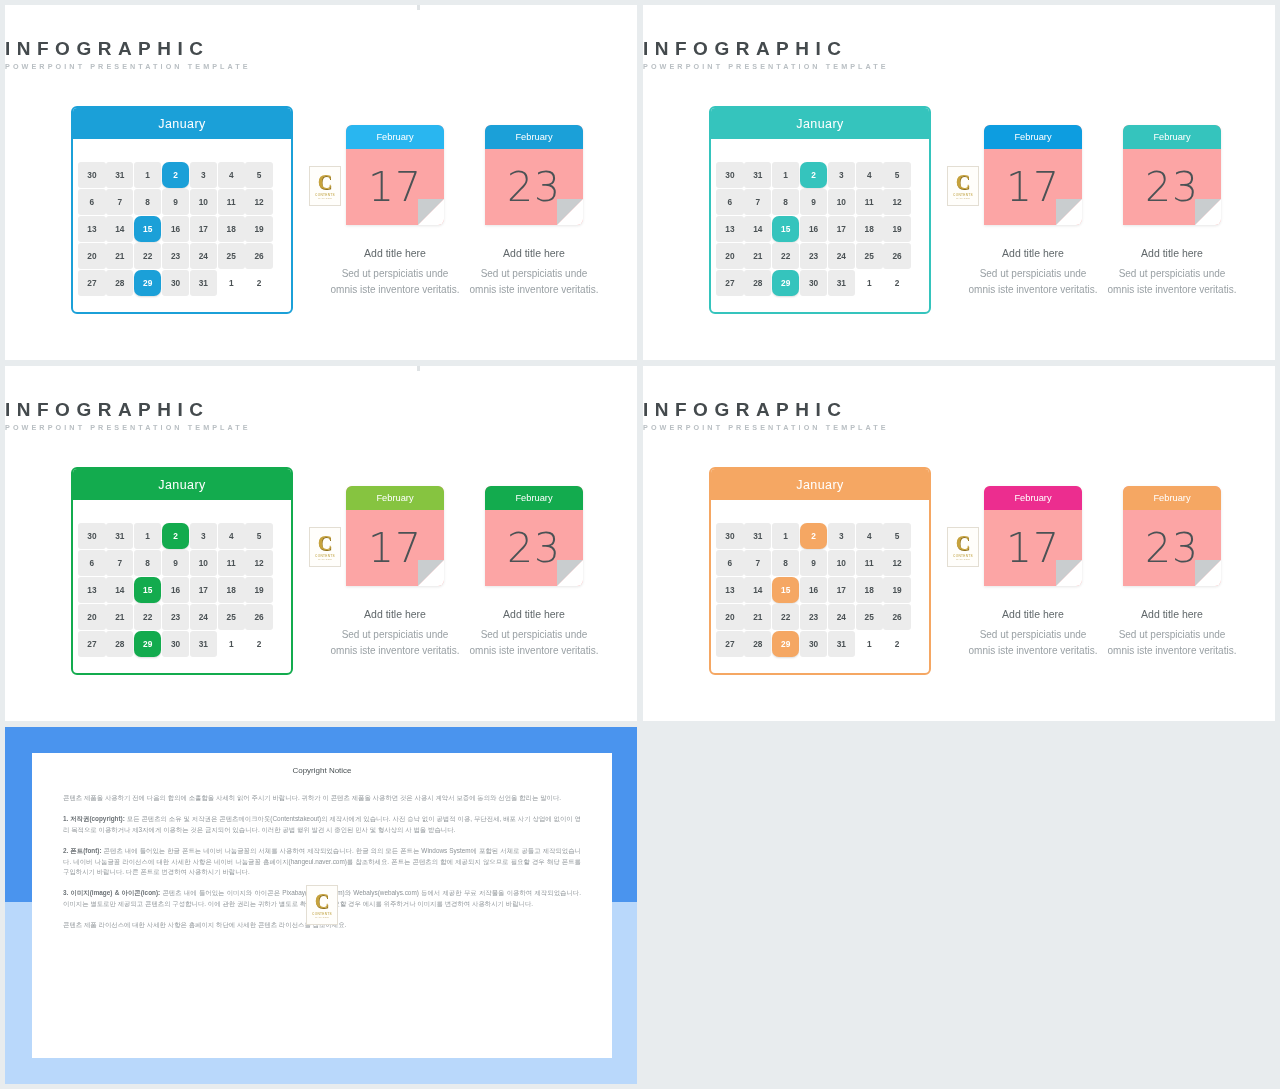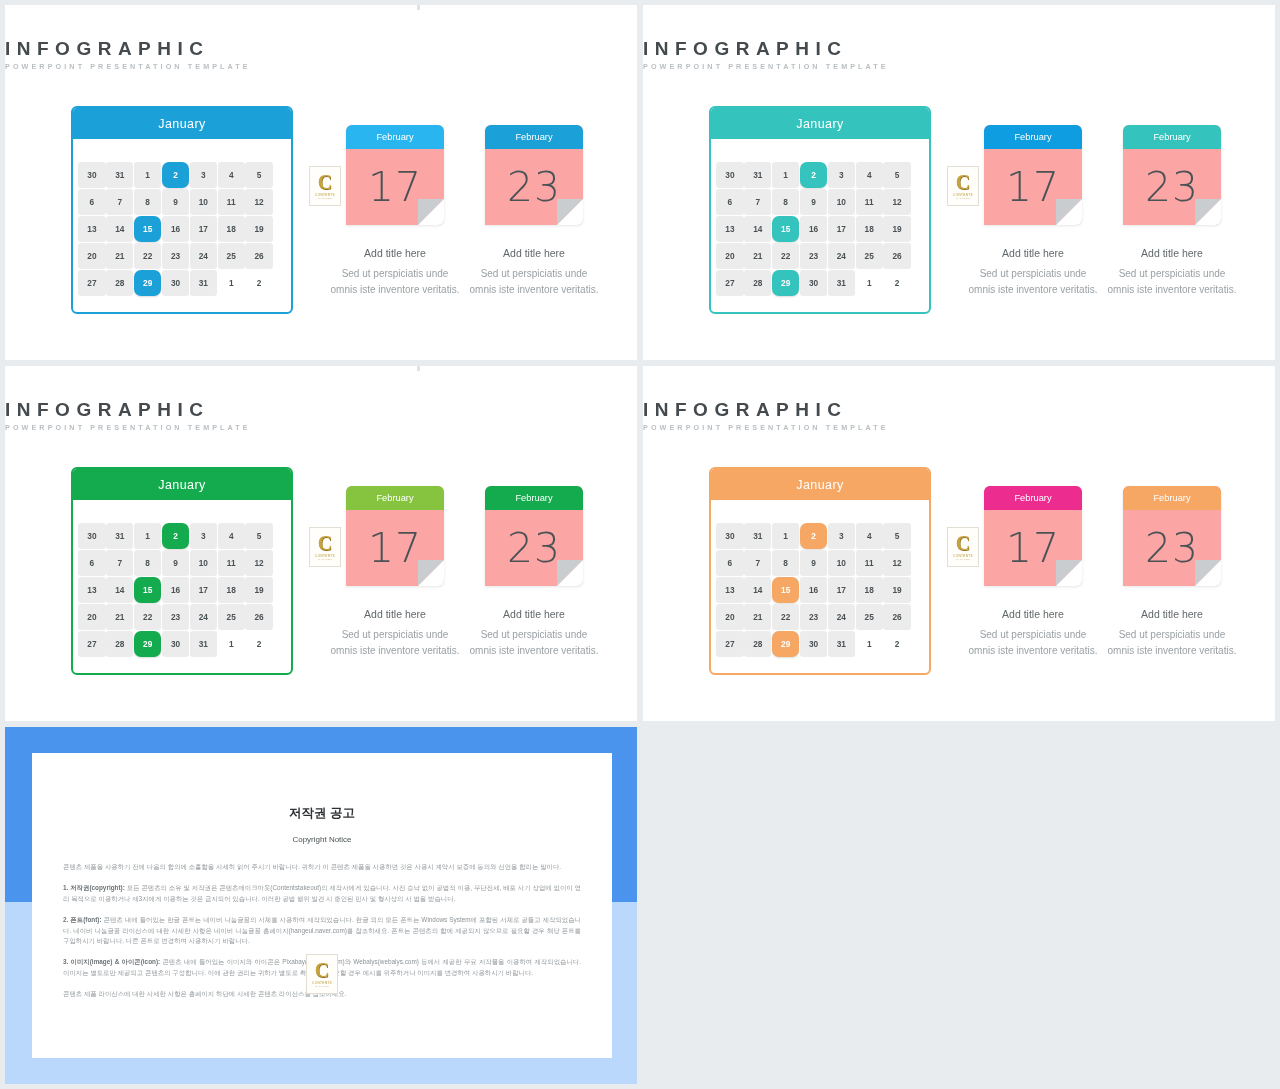--- a/index.html
+++ b/index.html
@@ -490,21 +490,20 @@
       <div class="wm-c">C</div>
       <div class="wm-label">CONTENTS</div>
       <div class="wm-sub">MALL.COM</div>
     </div>
   </div>
 
   <div id="slide-5">
     <div class="frame-top"></div>
     <div class="frame-bottom"></div>
     <div class="doc-sheet">
-      <div class="doc-title">저작권 공고</div>
       <div class="doc-subtitle">Copyright Notice</div>
       <div class="doc-body">
         <div class="doc-para" id="cp-0">콘텐츠 제품을 사용하기 전에 다음의 합의에 소홀함을 사세히 읽어 주시기 바랍니다. 귀하가 이 콘텐츠 제품을 사용하면 것은 사용시 계약서 보증에 동의와 선언을 합리는 말이다.</div>
         <div class="doc-para" id="cp-1"><b>1. 저작권(copyright):</b> 모든 콘텐츠의 소유 및 저작권은 콘텐츠메이크아웃(Contentstakeout)의 제작사에게 있습니다. 사전 승낙 없이 공법적 이용, 무단전세, 배포 사기 상업에 없이이 영리 목적으로 이용하거나 제3자에게 이용하는 것은 금지되어 있습니다. 이러한 공법 행위 발견 시 중인된 민사 및 형사상의 사 법을 받습니다.</div>
         <div class="doc-para" id="cp-2"><b>2. 폰트(font):</b> 콘텐츠 내에 들어있는 한글 폰트는 네이버 나눔글꼴의 서체를 사용하여 제작되었습니다. 한글 외의 모든 폰트는 Windows System에 포함된 서체로 공들고 제작되었습니다. 네이버 나눔글꼴 라이선스에 대한 사세한 사항은 네이버 나눔글꼴 홈페이지(hangeul.naver.com)를 참조하세요. 폰트는 콘텐츠의 함에 제공되지 않으므로 필요할 경우 해당 폰트를 구입하시기 바랍니다. 다른 폰트로 변경하여 사용하시기 바랍니다.</div>
         <div class="doc-para" id="cp-3"><b>3. 이미지(image) &amp; 아이콘(icon):</b> 콘텐츠 내에 들어있는 이미지와 아이콘은 Pixabay(pixabay.com)와 Webalys(webalys.com) 등에서 제공한 무료 저작물을 이용하여 제작되었습니다. 이미지는 별도로만 제공되고 콘텐츠의 구성합니다. 이에 관한 권리는 귀하가 별도로 확인하고 필요할 경우 에시를 위주하거나 이미지를 변경하여 사용하시기 바랍니다.</div>
         <div class="doc-para" id="cp-4">콘텐츠 제품 라이선스에 대한 사세한 사항은 홈페이지 하단에 사세한 콘텐츠 라이선스를 참조하세요.</div>
         <div class="watermark doc-watermark">
           <div class="wm-c">C</div>
           <div class="wm-label">CONTENTS</div>

